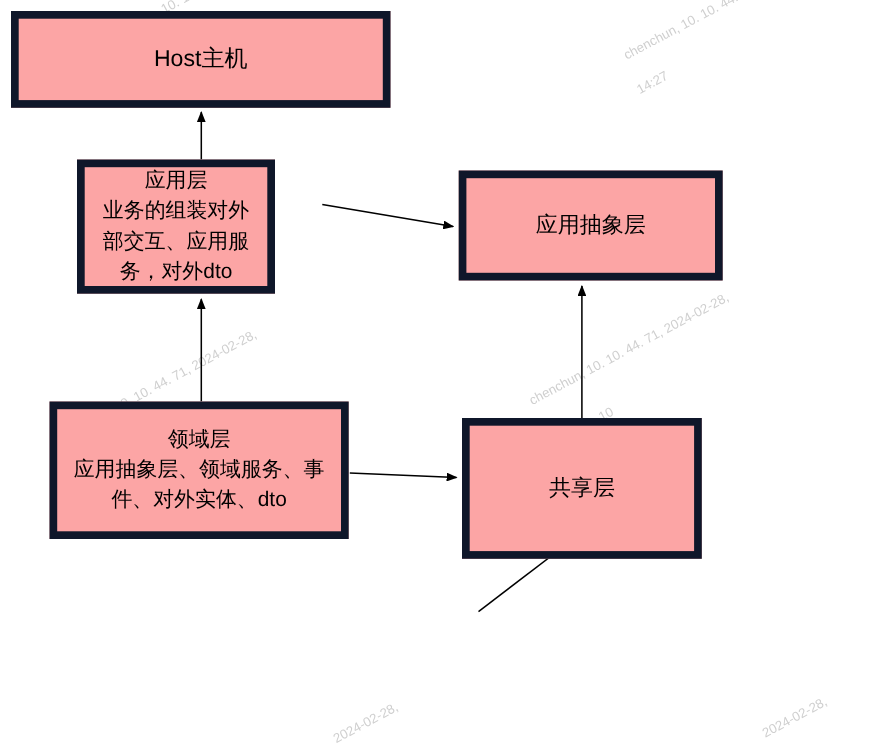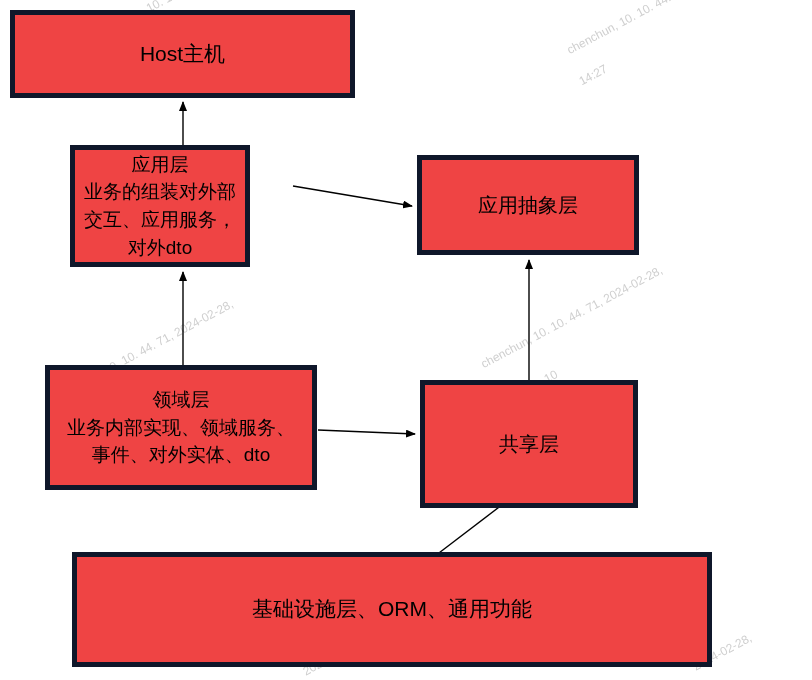--- a/index.html
+++ b/index.html
@@ -11,37 +11,37 @@
     position: relative;
     width: 812px;
     height: 680px;
     background: #ffffff;
     font-family: "Liberation Sans", sans-serif;
     overflow: hidden;
   }
   .node {
     position: absolute;
     box-sizing: border-box;
-    background: #ef4444;
-    border: 5px solid #0f172a;
+    background: #fca5a5;
+    border: 7px solid #0f172a;
     display: flex;
     align-items: center;
     justify-content: center;
     text-align: center;
     color: #000000;
     line-height: 1.45;
     padding: 4px 8px;
   }
   .node span {
     display: block;
     white-space: pre-line;
   }
   #node-host      { left: 10px;  top: 10px;  width: 345px; height: 88px;  font-size: 21px; }
   #node-app       { left: 70px;  top: 145px; width: 180px; height: 122px; font-size: 19px; }
-  #node-appabs    { left: 417px; top: 155px; width: 222px; height: 100px; font-size: 20px; }
+  #node-appabs    { left: 417px; top: 155px; width: 240px; height: 100px; font-size: 20px; }
   #node-domain    { left: 45px;  top: 365px; width: 272px; height: 125px; font-size: 19px; }
   #node-shared    { left: 420px; top: 380px; width: 218px; height: 128px; font-size: 20px; }
   #node-infra     { left: 72px;  top: 552px; width: 640px; height: 115px; font-size: 21px; }
 
   #arrows {
     position: absolute;
     left: 0; top: 0;
     width: 812px; height: 680px;
     pointer-events: none;
   }
@@ -93,24 +93,21 @@
     <span>应用层
 业务的组装对外部交互、应用服务，对外dto</span>
   </div>
 
   <div class="node" id="node-appabs">
     <span>应用抽象层</span>
   </div>
 
   <div class="node" id="node-domain">
     <span>领域层
-业务内部实现、领域服务、事件、对外实体、dto</span>
+应用抽象层、领域服务、事件、对外实体、dto</span>
   </div>
 
   <div class="node" id="node-shared">
     <span>共享层</span>
   </div>
 
-  <div class="node" id="node-infra">
-    <span>基础设施层、ORM、通用功能</span>
-  </div>
 
 </div>
 
 </body></html>

